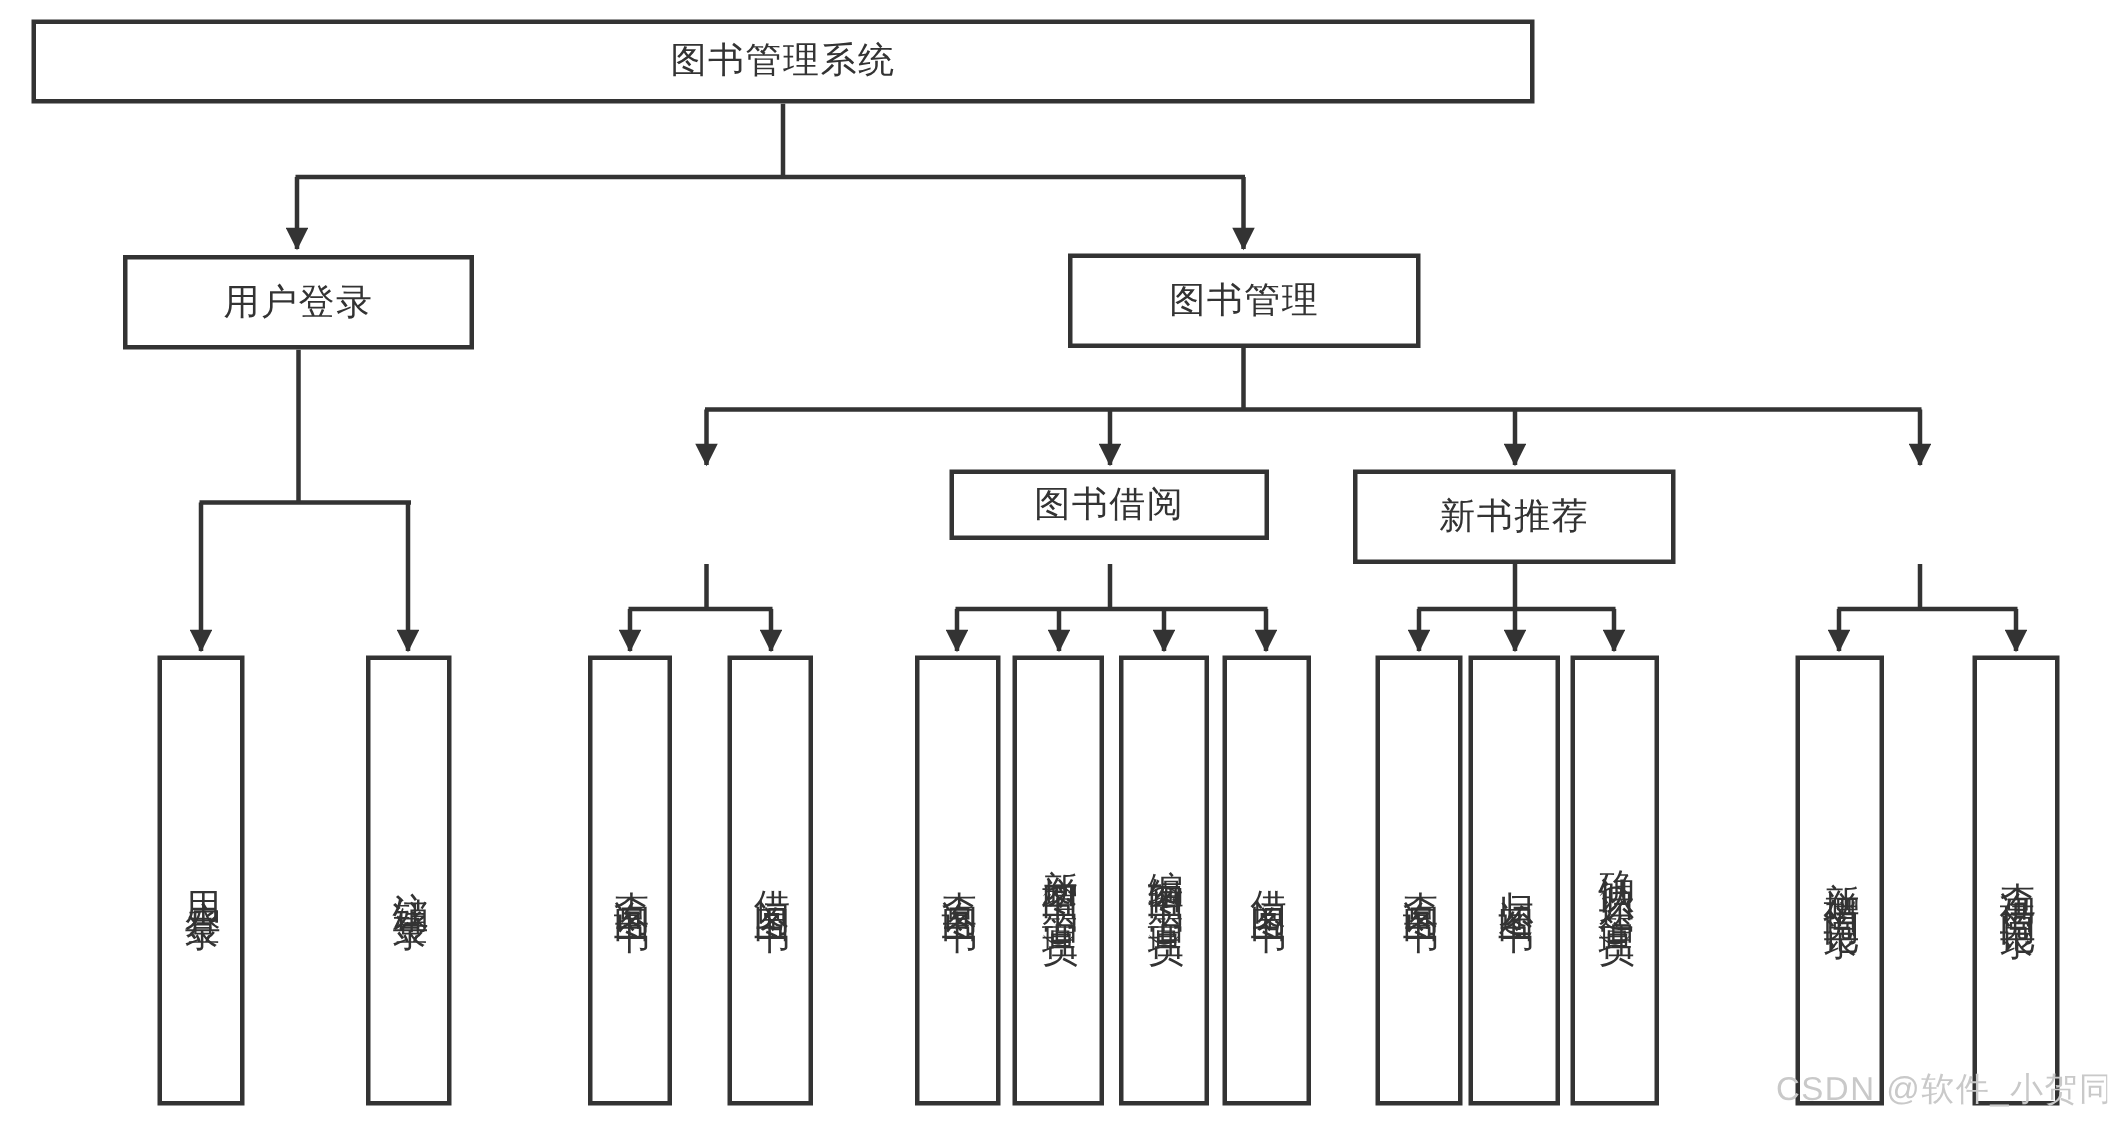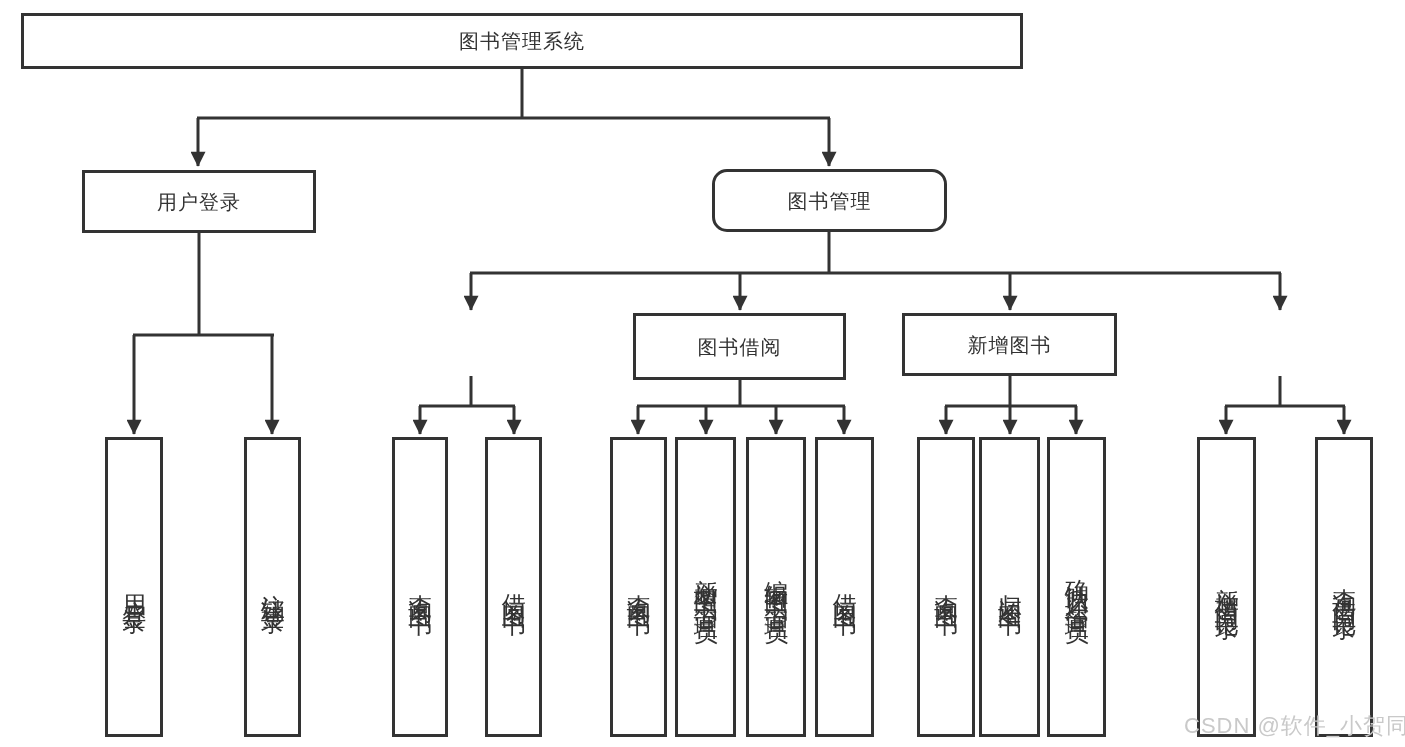--- a/index.html
+++ b/index.html
@@ -27,21 +27,21 @@
     box-sizing: border-box;
     border: 3px solid #333333;
     background: #ffffff;
     color: #333333;
     display: flex;
     align-items: center;
     justify-content: center;
     text-align: center;
   }
   .h-node {
-    font-size: 20px;
+    font-size: 24px;
     letter-spacing: 1px;
     line-height: 1;
   }
   .v-node {
     writing-mode: vertical-rl;
     text-orientation: mixed;
     font-size: 24px;
     letter-spacing: 6px;
     line-height: 1.1;
     padding: 8px 0;
@@ -100,24 +100,24 @@
 
       <path d="M1280,376 V407 M1225,406 H1345"></path>
       <path d="M1226,406 V434" marker-end="url(#arw)"></path>
       <path d="M1344,406 V434" marker-end="url(#arw)"></path>
     </g>
   </svg>
 
   <div class="node h-node" style="left:21px; top:13px; width:1002px; height:56px;">图书管理系统</div>
 
   <div class="node h-node" style="left:82px; top:170px; width:234px; height:63px;">用户登录</div>
-  <div class="node h-node" style="left:712px; top:169px; width:235px; height:63px;border-radius:15px;">图书管理</div>
+  <div class="node h-node" style="left:712px; top:169px; width:235px; height:63px;">图书管理</div>
 
-  <div class="node h-node" style="left:633px; top:313px; width:213px; height:67px;">图书借阅</div>
-  <div class="node h-node" style="left:902px; top:313px; width:215px; height:63px;">新增图书</div>
+  <div class="node h-node" style="left:633px; top:313px; width:213px; height:47px;">图书借阅</div>
+  <div class="node h-node" style="left:902px; top:313px; width:215px; height:63px;">新书推荐</div>
 
   <div class="node v-node" style="left:105px; top:437px; width:58px; height:300px;">用户登录</div>
   <div class="node v-node" style="left:244px; top:437px; width:57px; height:300px;">注销登录</div>
 
   <div class="node v-node" style="left:392px; top:437px; width:56px; height:300px;">查询图书</div>
   <div class="node v-node" style="left:485px; top:437px; width:57px; height:300px;">借阅图书</div>
 
   <div class="node v-node" style="left:610px; top:437px; width:57px; height:300px;">查询图书</div>
   <div class="node v-node" style="left:675px; top:437px; width:61px; height:300px;">新增图书（管理员）</div>
   <div class="node v-node" style="left:746px; top:437px; width:60px; height:300px;">编辑图书（管理员）</div>

